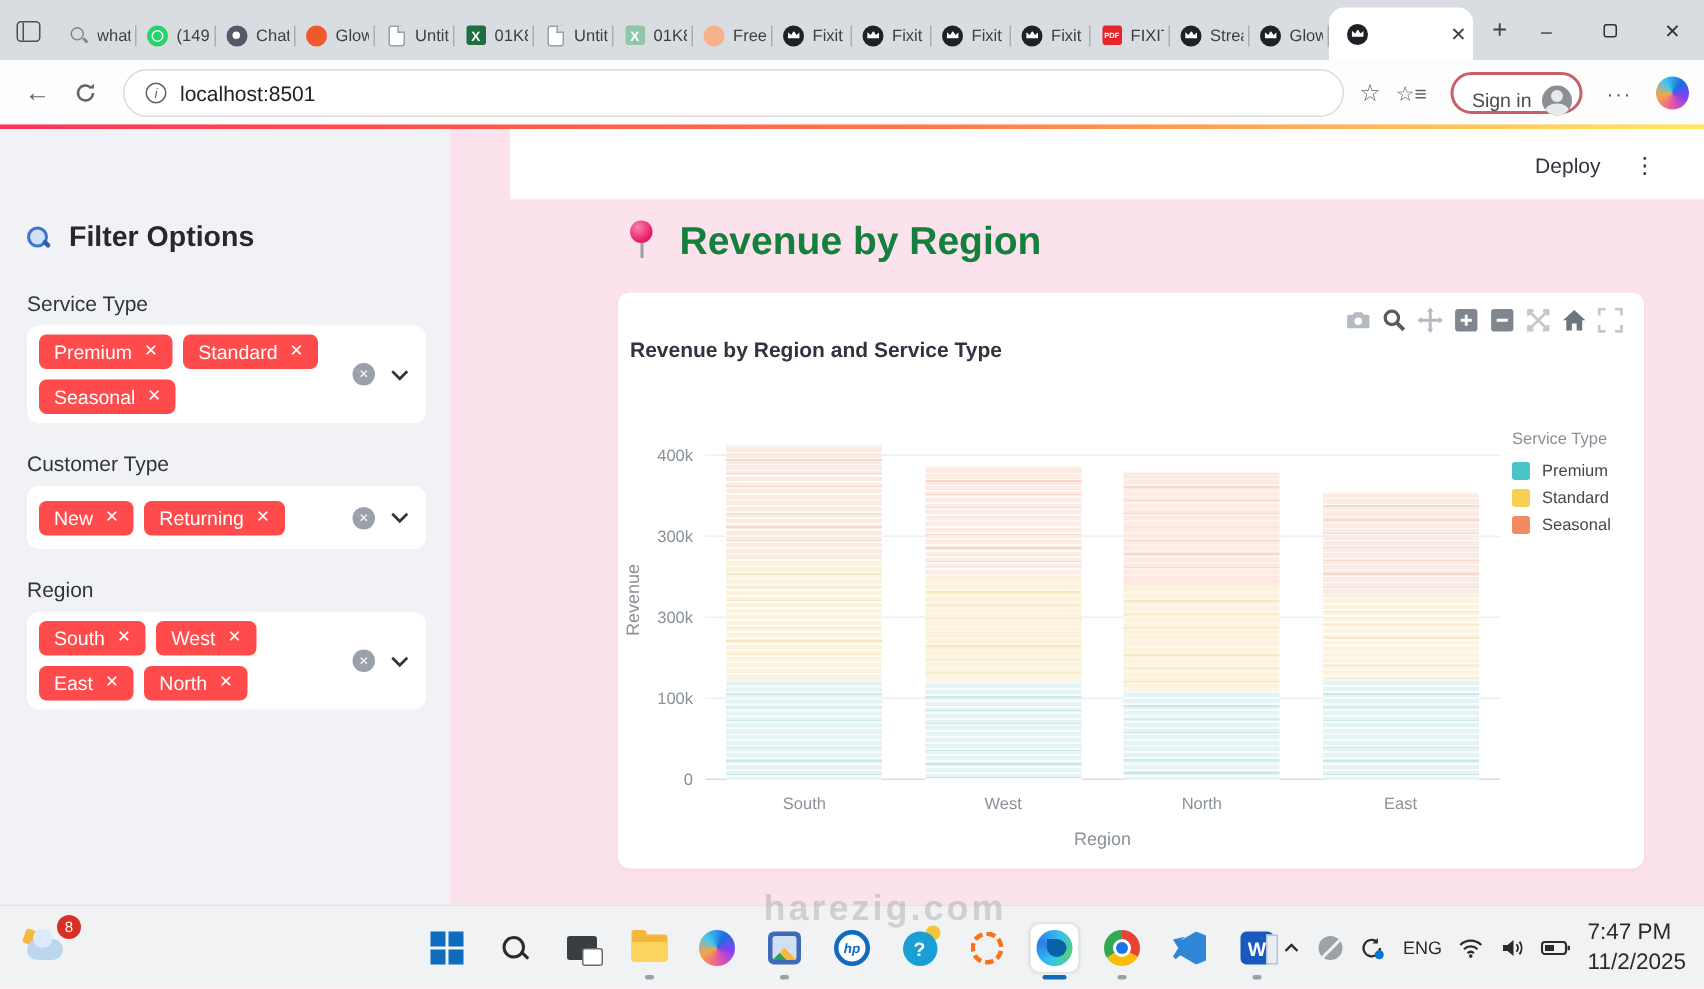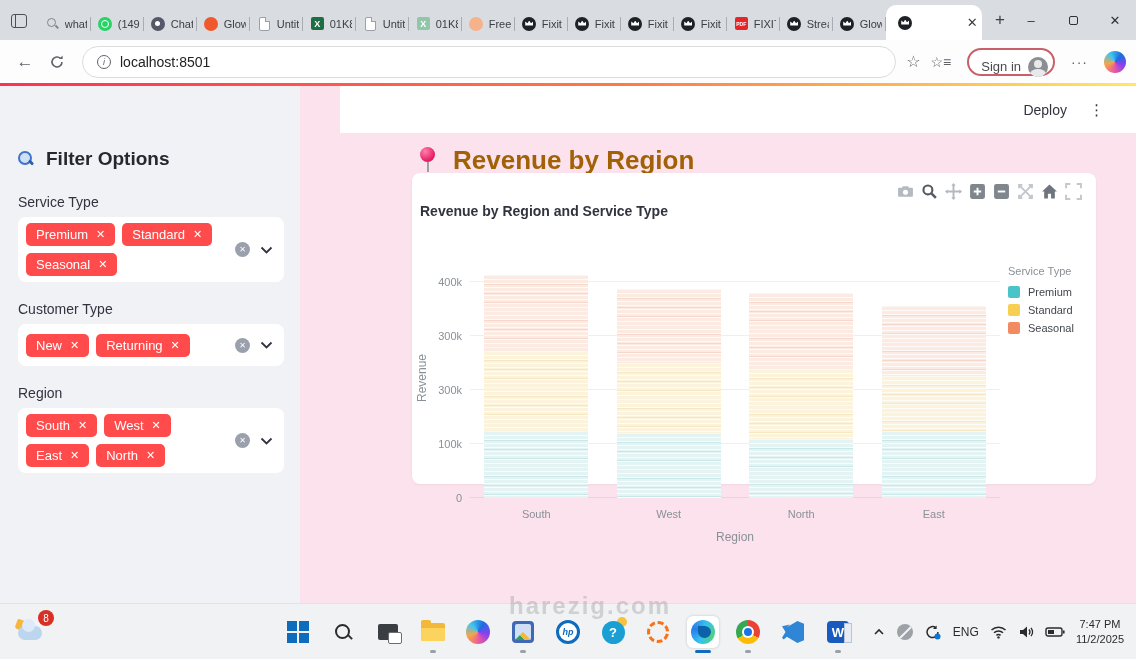--- a/index.html
+++ b/index.html
@@ -88,28 +88,28 @@
   .clear-icon { width:15px; height:15px; border-radius:50%; background:#9aa0ac; color:#fff; font-size:8px;
                 display:flex; align-items:center; justify-content:center; }
   .chev-icon svg { display:block; }
 
   .main { flex:1; display:flex; flex-direction:column; position:relative;padding-left:40px; }
   .app-header { height:47px; background:#fff; display:flex; justify-content:flex-end; align-items:center; gap:22px; padding-right:32px; }
   .deploy { font-size:14px; color:#31333f; }
   .kebab { font-size:15px; color:#31333f; }
   .content { flex:1; background:#fce2ec; position:relative; }
   .page-title { position:absolute; left:80px; top:12px; display:flex; align-items:center; gap:17px;
-                font-size:26px; font-weight:700; color:#a16207; }
+                font-size:26px; font-weight:700; color:#15803d; }
   .pin-icon { width:16px; height:27px; position:relative; }
   .pin-icon::before { content:""; position:absolute; left:0; top:0; width:15px; height:15px; border-radius:50%;
       background:radial-gradient(circle at 35% 30%, #ff7eb0, #e5195f 70%); }
   .pin-icon::after { content:""; position:absolute; left:7px; top:15px; width:2px; height:10px; background:#9aa0a6; }
 
   
-  .chart-card { position:absolute; left:72px; top:40px; width:684px; height:311px; background:#fff;
+  .chart-card { position:absolute; left:72px; top:62px; width:684px; height:384px; background:#fff;
                 border-radius:8px; box-shadow:0 1px 3px rgba(0,0,0,.05); }
   .modebar { position:absolute; top:10px; right:14px; display:flex; gap:7px; align-items:center; }
   .mb-icon { width:17px; height:17px; display:flex; align-items:center; justify-content:center; }
   .chart-title { position:absolute; left:8px; top:30px; font-size:14px; font-weight:700; color:#31333f; }
   .plot { position:absolute; left:58px; top:85px; width:530px; height:240px; }
   .gridline { position:absolute; left:0; right:0; height:1px; background:#edeff2; }
   .gridline.zero { background:#d8dce1; }
   .ytick { position:absolute; left:-52px; width:44px; text-align:right; font-size:11px; color:#8a9097; }
   .ylabel { position:absolute; left:-78px; top:50%; width:60px; text-align:center; font-size:12px; color:#8a9097;
             transform:translateY(-50%) rotate(-90deg); }
@@ -170,21 +170,21 @@
        clip-path:polygon(70% 0,100% 12%,100% 88%,70% 100%,22% 72%,8% 84%,0 76%,16% 50%,0 24%,8px 16%,22% 28%); }
   .tk-word { width:22px; height:22px; background:#185abd; border-radius:4px; color:#fff; font-size:13px; font-weight:700;
              display:flex; align-items:center; justify-content:center; position:relative; }
   .tk-word::before { content:"W"; }
   .tk-word::after { content:""; position:absolute; right:-3px; top:2px; width:6px; height:18px; background:#e8edf5; border:1px solid #b9c4d6; }
   .tk-search-glyph { width:18px; height:18px; position:relative; }
   .tk-search-glyph::before { content:""; position:absolute; left:1px; top:1px; width:11px; height:11px; border:2px solid #2b2b2b; border-radius:50%; }
   .tk-search-glyph::after { content:""; position:absolute; left:13px; top:13px; width:6px; height:2px; background:#2b2b2b; transform:rotate(45deg); }
   .tb-right { position:absolute; right:12px; top:0; height:56px; display:flex; align-items:center; gap:11px; color:#2b2b2b; }
   .tray-lang { font-size:12px; }
-  .tray-time { font-size:11px; text-align:center; line-height:1.35; }
+  .tray-time { font-size:15px; text-align:left; line-height:1.35; }
   .tray-glyph { display:flex; align-items:center; justify-content:center; }
   .blocked-icon { width:16px; height:16px; border-radius:50%; background:#9ea2a8; position:relative; overflow:hidden; }
   .blocked-icon::after { content:""; position:absolute; left:-2px; top:7px; width:22px; height:2px; background:#f1f2f4; transform:rotate(-45deg); }
 </style>
 </head>
 <body>
 
 <div class="screen">
 
   <div class="tabbar">

